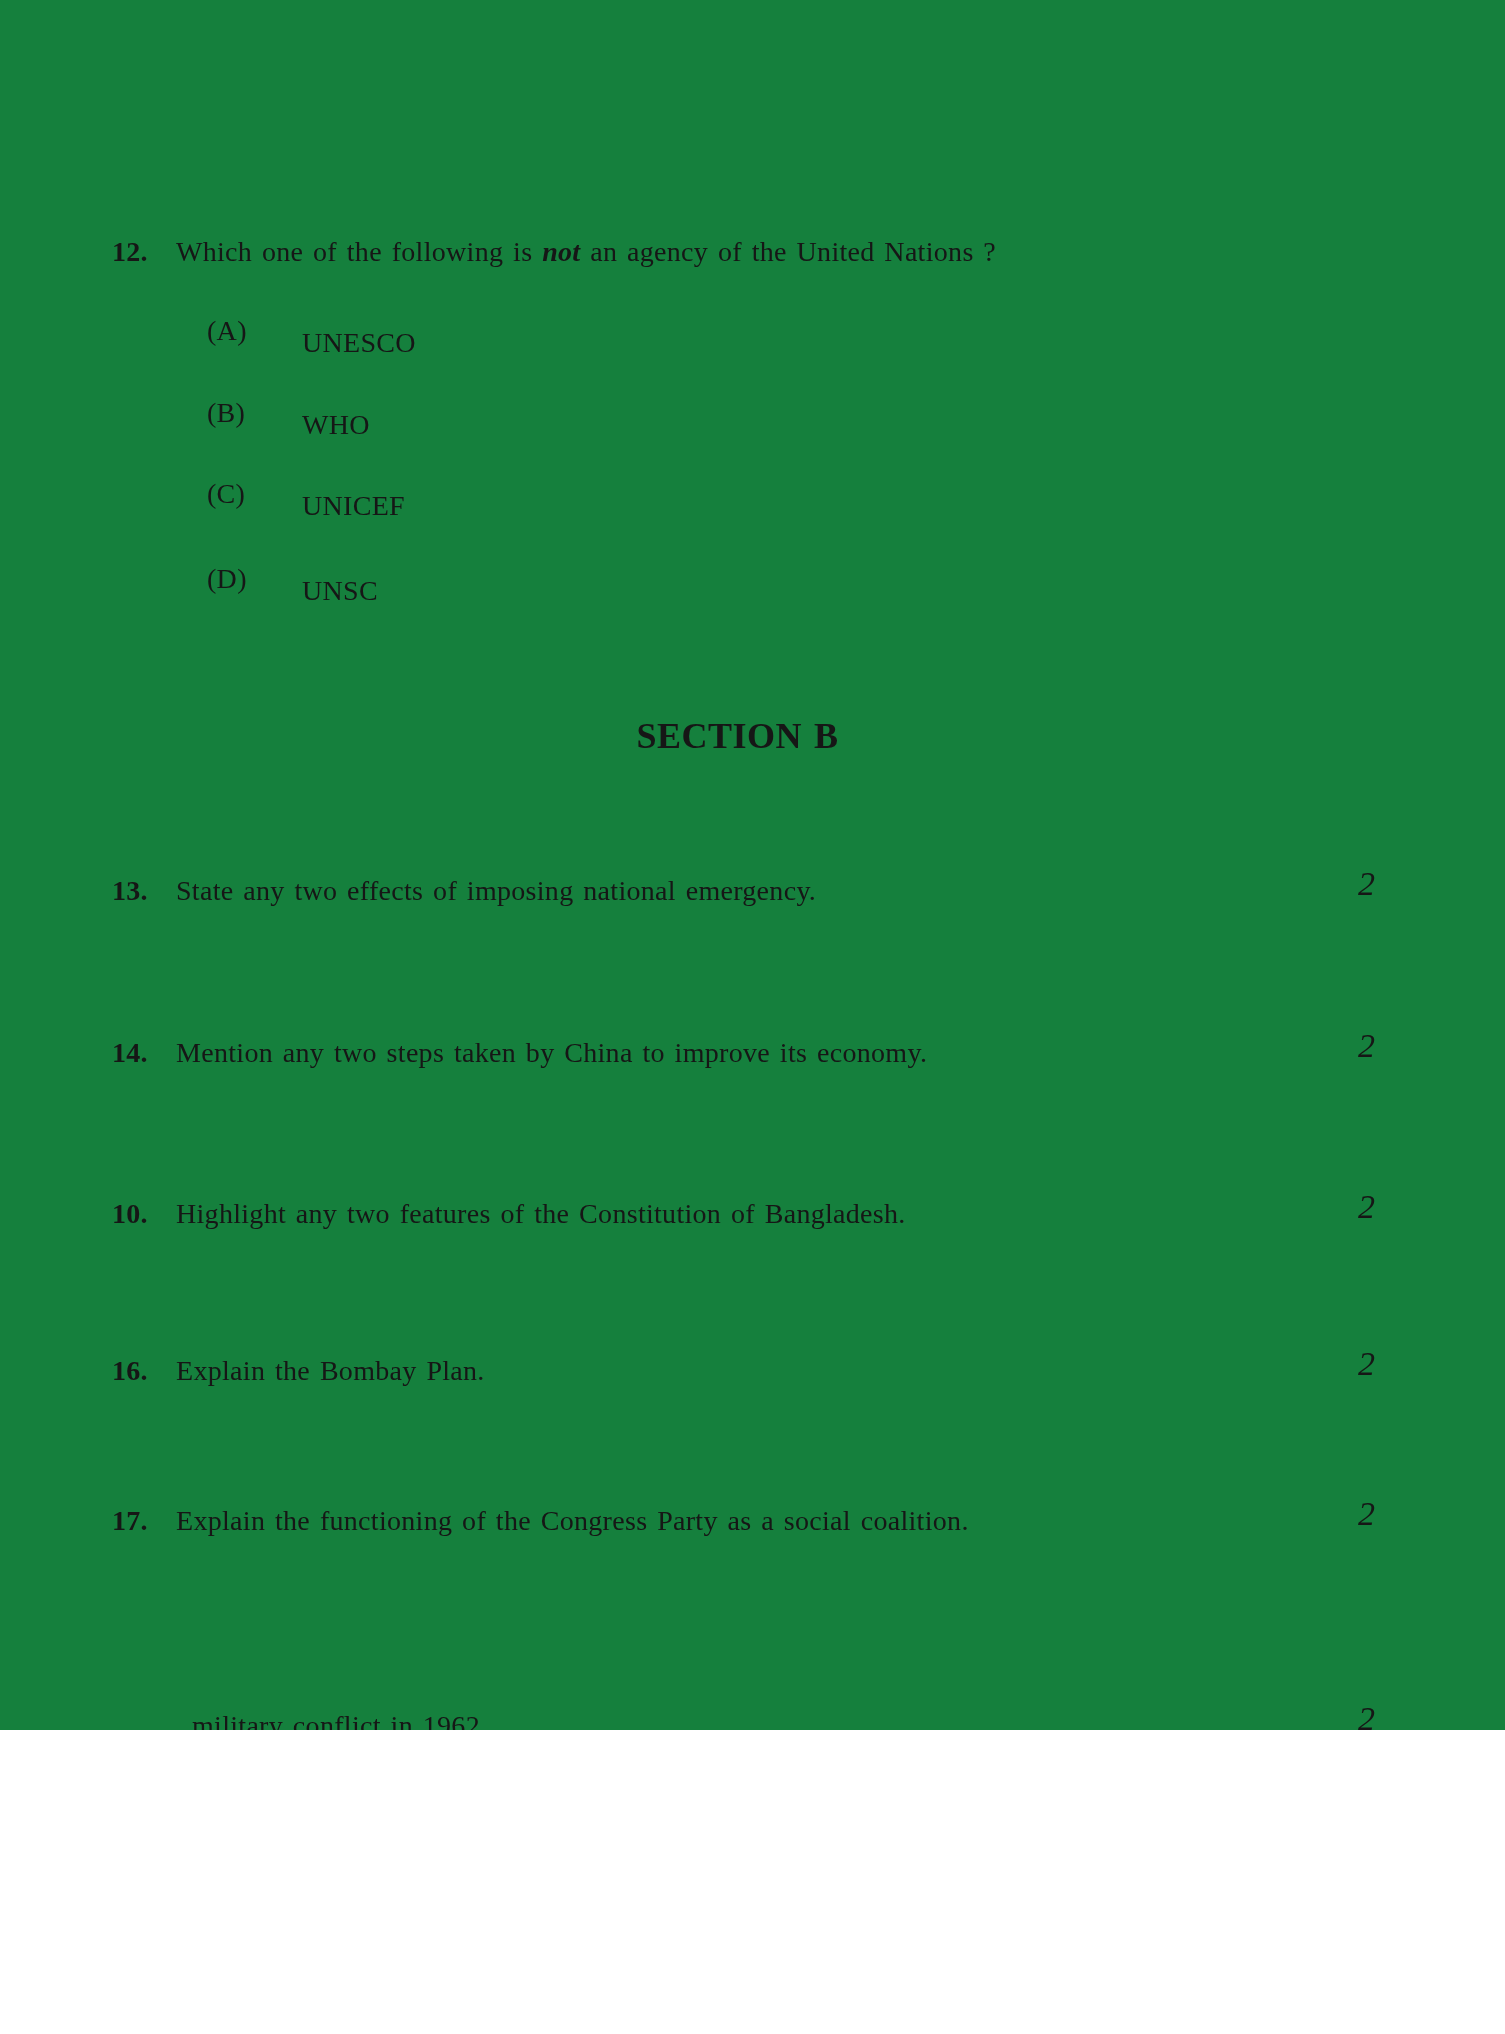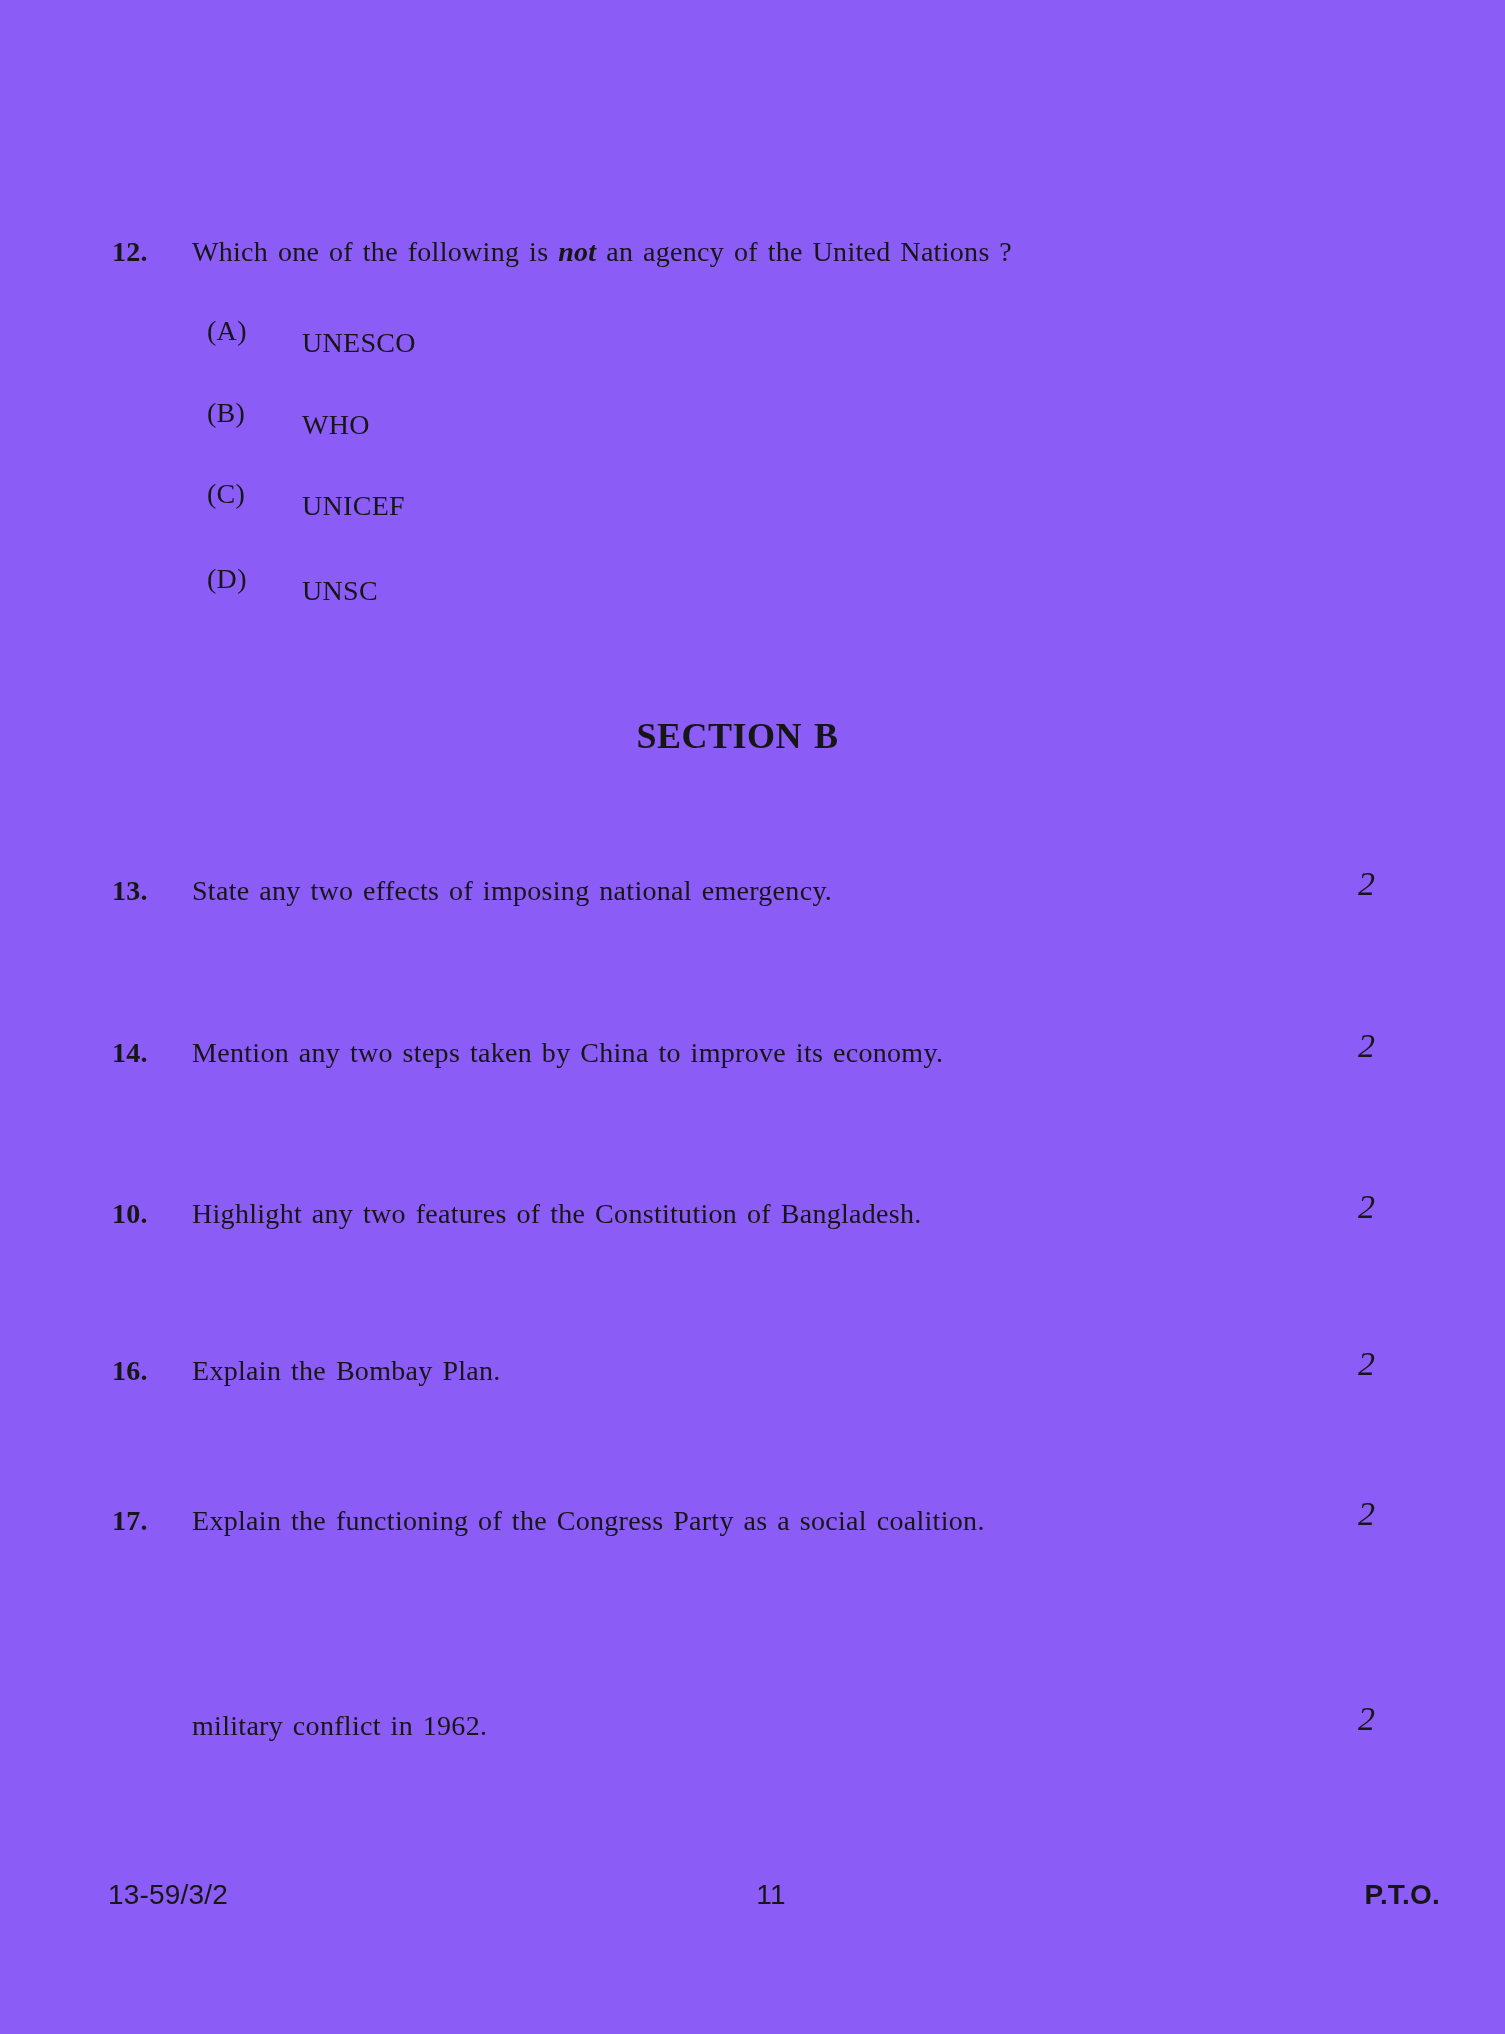--- a/index.html
+++ b/index.html
@@ -3,22 +3,22 @@
 <meta charset="utf-8">
 <style>
   html, body {
     margin: 0;
     padding: 0;
     background: #ffffff;
   }
   .page {
     position: relative;
     width: 1505px;
-    height: 2034px;
-    background: #8b5cf6;
+    height: 1730px;
+    background: #15803d;
     color: #161616;
     font-family: "Liberation Serif", "DejaVu Serif", serif;
     font-size: 28px;
     letter-spacing: 0.3px;
     word-spacing: 2.5px;
     overflow: hidden;
   }
   .row {
     position: absolute;
     left: 0;
@@ -27,21 +27,21 @@
     line-height: 38px;
   }
   .q-num {
     position: absolute;
     left: 112px;
     top: 0;
     font-weight: 700;
   }
   .q-text {
     position: absolute;
-    left: 192px;
+    left: 176px;
     top: 0;
     white-space: nowrap;
     text-align: right;
   }
   .opt-label {
     position: absolute;
     left: 207px;
     top: 0;
   }
   .opt-text {

